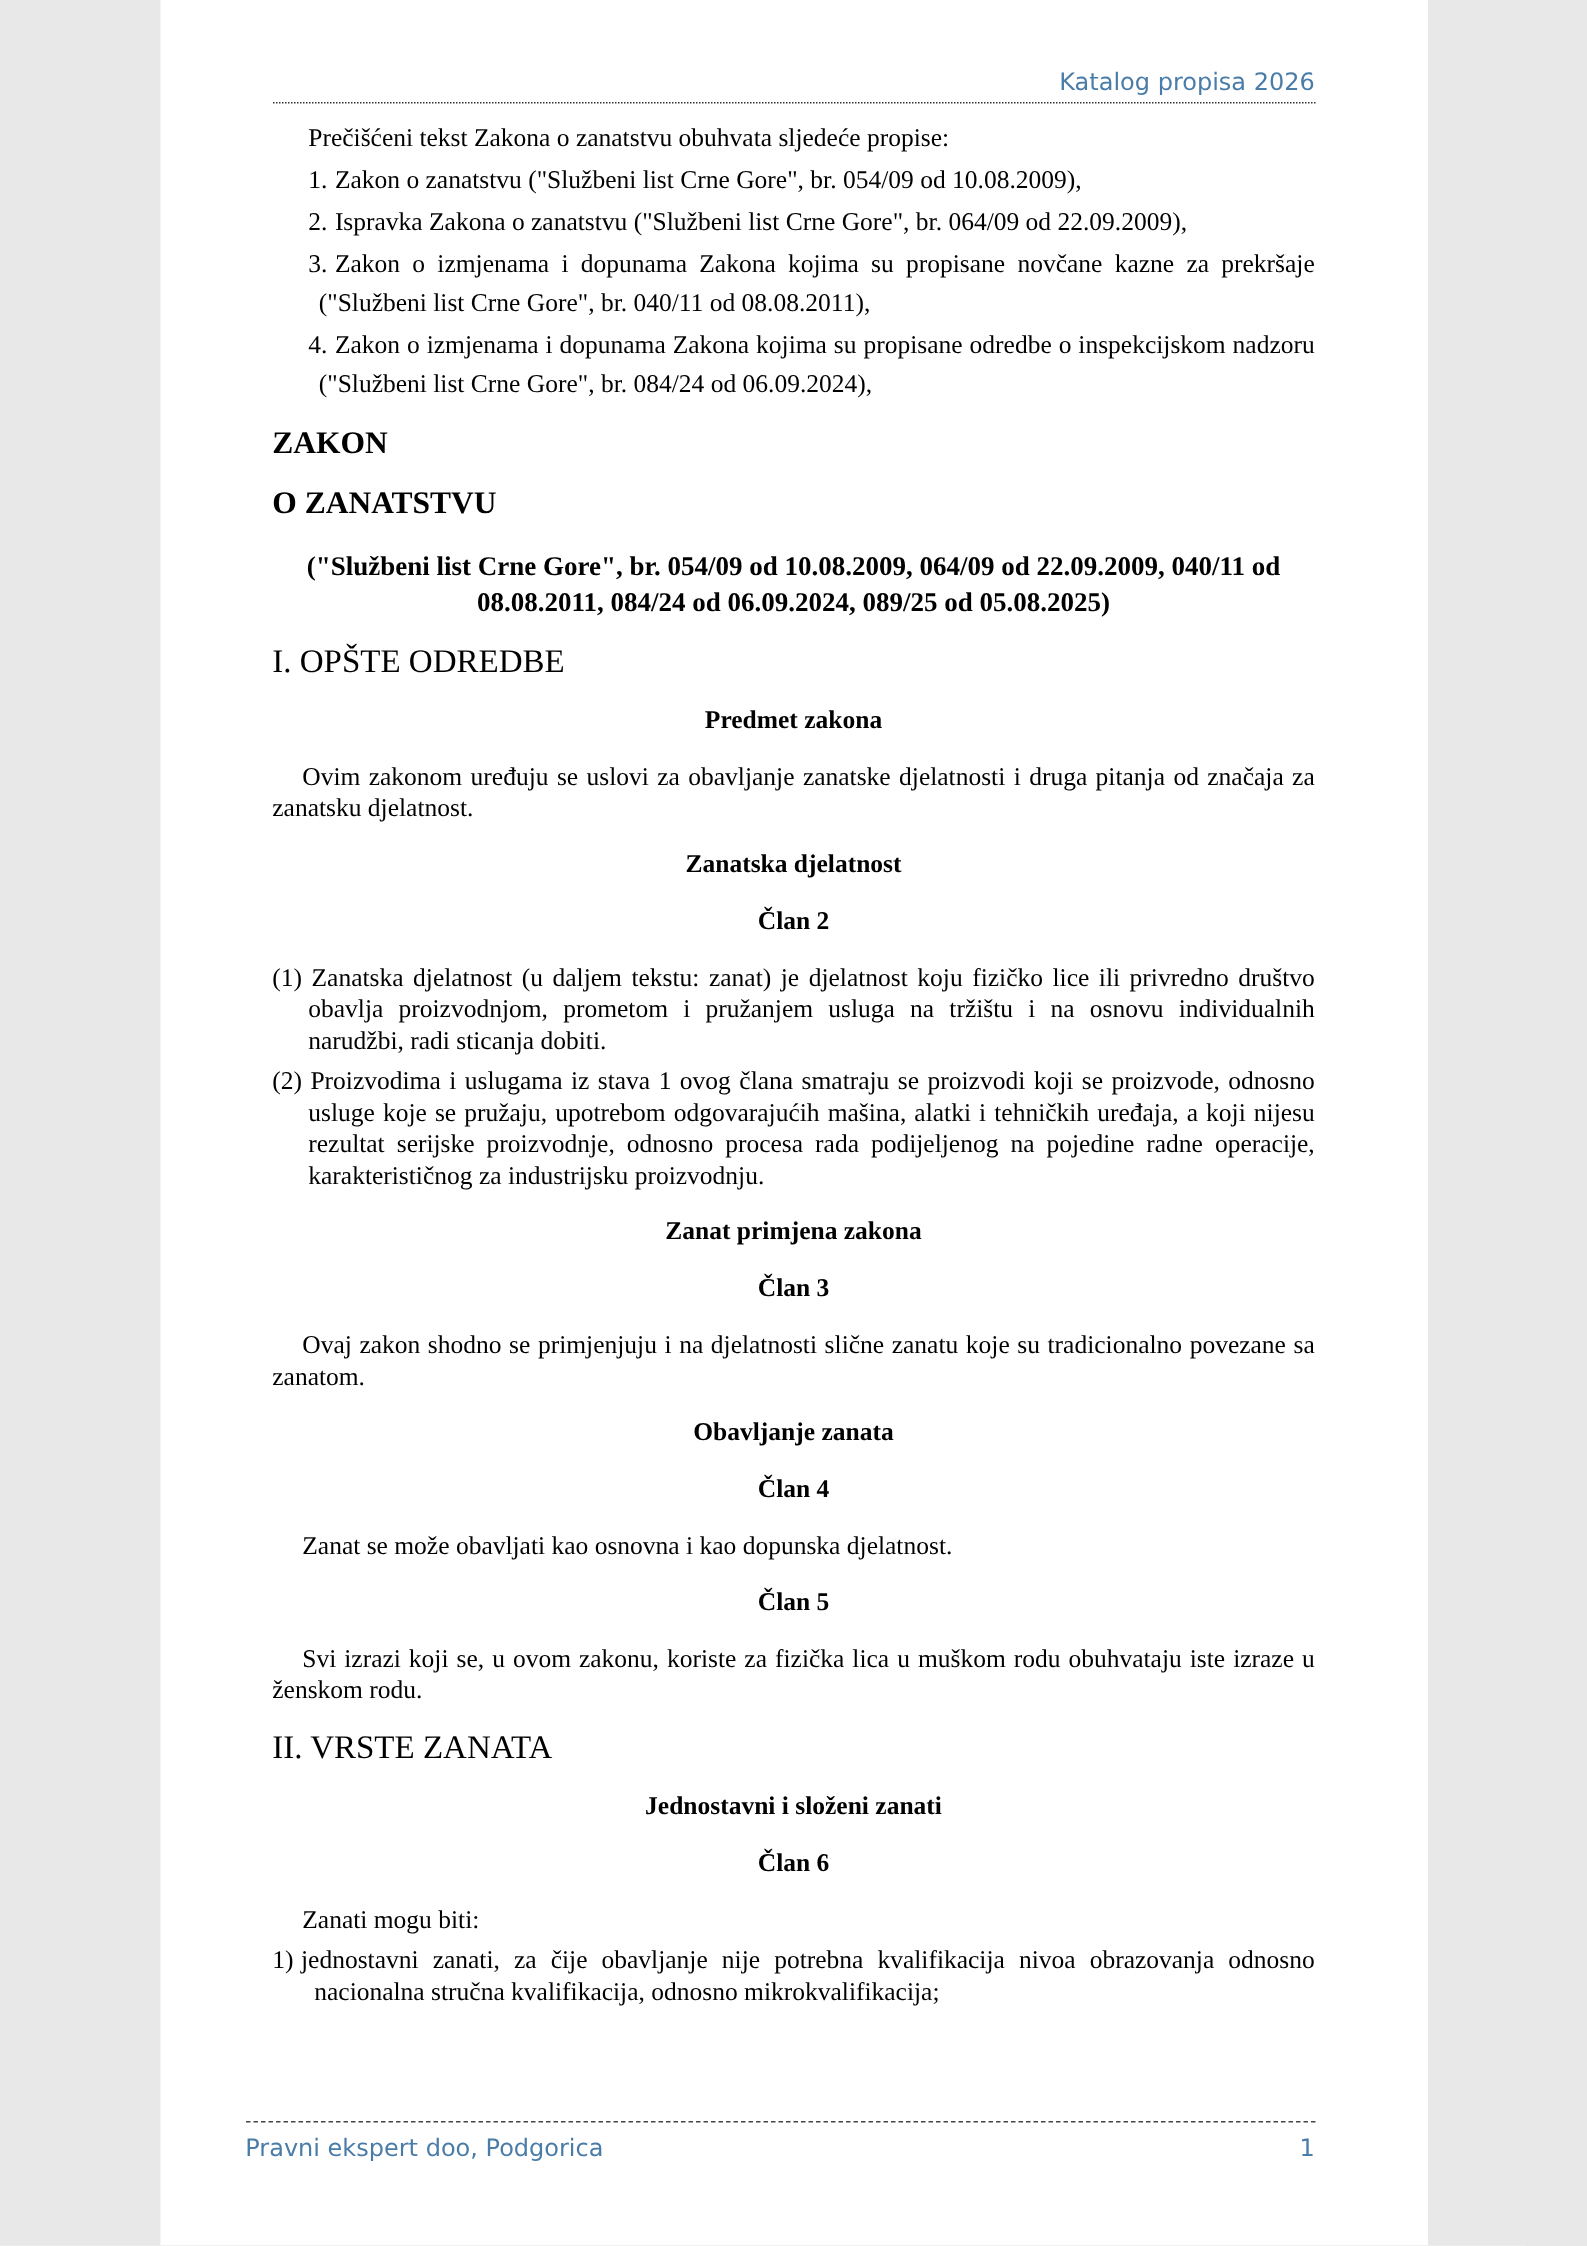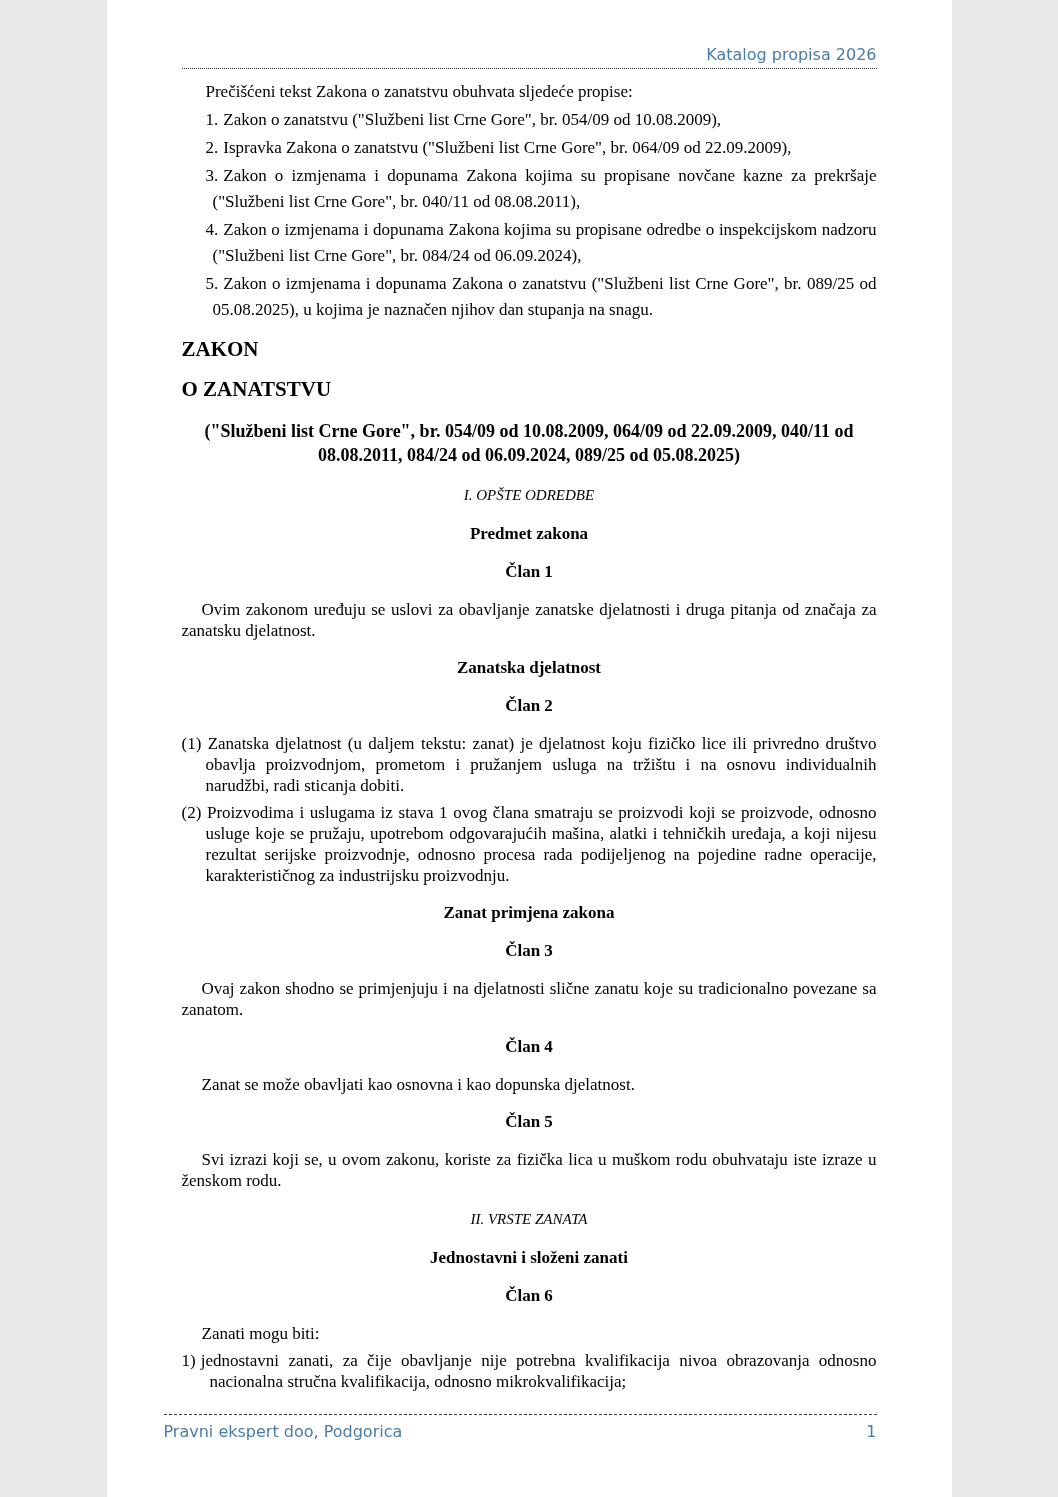--- a/index.html
+++ b/index.html
@@ -53,26 +53,25 @@
     margin: 12px 0;
   }
   .gazette {
     text-align: center;
     font-weight: bold;
     font-size: 18px;
     line-height: 24px;
     margin: 16px 0;
   }
   .chapter {
-    text-align: center;
+    text-align: left;
     font-weight: normal;
-    font-size: 15px;
+    font-size: 22px;
     line-height: 24px;
     margin: 16px 0;
-    font-style: italic;
   }
   .h {
     text-align: center;
     font-weight: bold;
     font-size: 17px;
     line-height: 22px;
     margin: 16px 0;
   }
   
   .pbody {
@@ -120,42 +119,41 @@
   </div>
 
   <div class="content">
 
     <p class="lead">Prečišćeni tekst Zakona o zanatstvu obuhvata sljedeće propise:</p>
 
     <p class="li"><span class="num">1.</span><span>Zakon o zanatstvu ("Službeni list Crne Gore", br. 054/09 od 10.08.2009),</span></p>
     <p class="li"><span class="num">2.</span><span>Ispravka Zakona o zanatstvu ("Službeni list Crne Gore", br. 064/09 od 22.09.2009),</span></p>
     <p class="li"><span class="num">3.</span><span>Zakon o izmjenama i dopunama Zakona kojima su propisane novčane kazne za prekršaje ("Službeni list Crne Gore", br. 040/11 od 08.08.2011),</span></p>
     <p class="li"><span class="num">4.</span><span>Zakon o izmjenama i dopunama Zakona kojima su propisane odredbe o inspekcijskom nadzoru ("Službeni list Crne Gore", br. 084/24 od 06.09.2024),</span></p>
-    <p class="li"><span class="num">5.</span><span>Zakon o izmjenama i dopunama Zakona o zanatstvu ("Službeni list Crne Gore", br. 089/25 od 05.08.2025), u kojima je naznačen njihov dan stupanja na snagu.</span></p>
 
     <div class="law-title">ZAKON</div>
     <div class="law-title">O ZANATSTVU</div>
 
     <p class="gazette">("Službeni list Crne Gore", br. 054/09 od 10.08.2009, 064/09 od 22.09.2009, 040/11 od 08.08.2011, 084/24 od 06.09.2024, 089/25 od 05.08.2025)</p>
 
     <div class="chapter">I. OPŠTE ODREDBE</div>
 
     <div class="h">Predmet zakona</div>
-    <div class="h">Član 1</div>
     <p class="pbody">Ovim zakonom uređuju se uslovi za obavljanje zanatske djelatnosti i druga pitanja od značaja za zanatsku djelatnost.</p>
 
     <div class="h">Zanatska djelatnost</div>
     <div class="h">Član 2</div>
     <p class="pnum">(1) Zanatska djelatnost (u daljem tekstu: zanat) je djelatnost koju fizičko lice ili privredno društvo obavlja proizvodnjom, prometom i pružanjem usluga na tržištu i na osnovu individualnih narudžbi, radi sticanja dobiti.</p>
     <p class="pnum">(2) Proizvodima i uslugama iz stava 1 ovog člana smatraju se proizvodi koji se proizvode, odnosno usluge koje se pružaju, upotrebom odgovarajućih mašina, alatki i tehničkih uređaja, a koji nijesu rezultat serijske proizvodnje, odnosno procesa rada podijeljenog na pojedine radne operacije, karakterističnog za industrijsku proizvodnju.</p>
 
     <div class="h">Zanat primjena zakona</div>
     <div class="h">Član 3</div>
     <p class="pbody">Ovaj zakon shodno se primjenjuju i na djelatnosti slične zanatu koje su tradicionalno povezane sa zanatom.</p>
 
+    <div class="h">Obavljanje zanata</div>
     <div class="h">Član 4</div>
     <p class="pbody">Zanat se može obavljati kao osnovna i kao dopunska djelatnost.</p>
 
     <div class="h">Član 5</div>
     <p class="pbody">Svi izrazi koji se, u ovom zakonu, koriste za fizička lica u muškom rodu obuhvataju iste izraze u ženskom rodu.</p>
 
     <div class="chapter">II. VRSTE ZANATA</div>
 
     <div class="h">Jednostavni i složeni zanati</div>
     <div class="h">Član 6</div>

